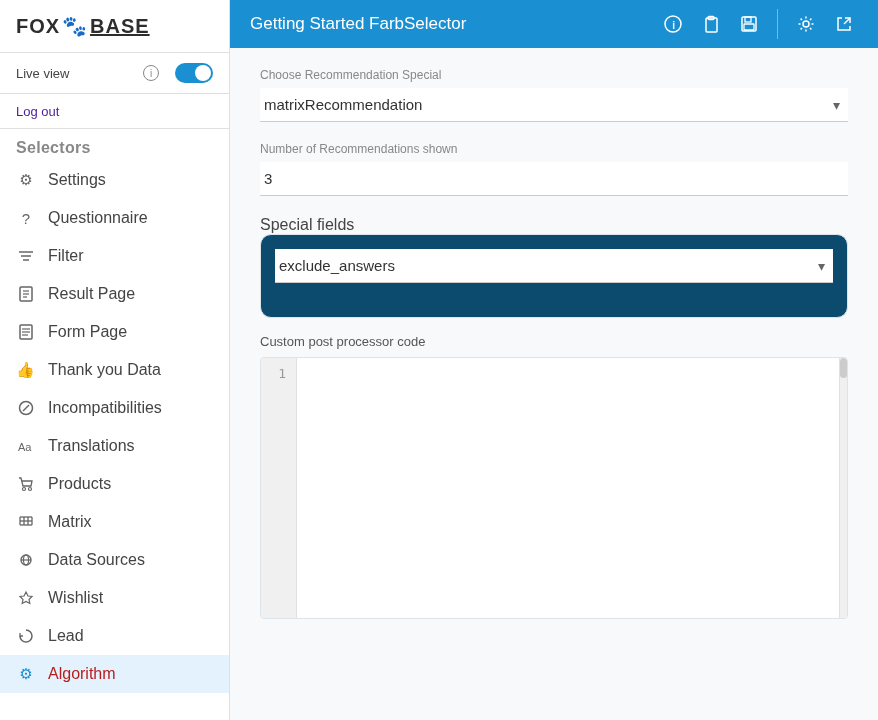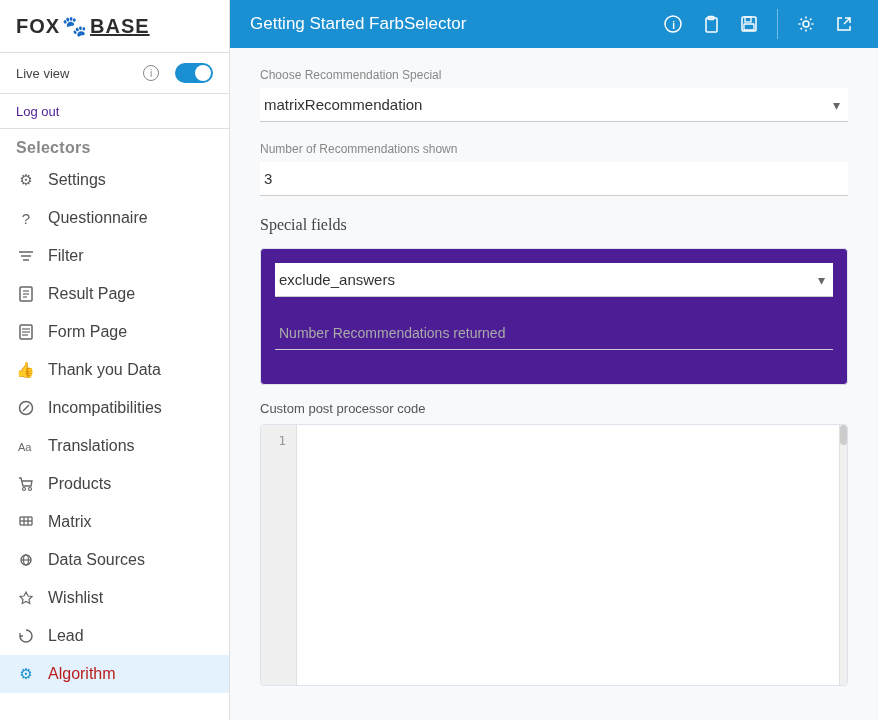--- a/index.html
+++ b/index.html
@@ -227,29 +227,27 @@
       top: 50%;
       transform: translateY(-50%);
       color: #666;
       pointer-events: none;
       font-size: 14px;
     }
 
     .section-title {
       font-size: 16px;
       color: #444;
-      margin-bottom: 14px;
       font-weight: 500;
-      font-family: Liberation Serif, serif;
     }
 
     .special-fields-box {
-      background: #4c1d95;
+      background: #0c4a6e;
       border: 1px solid #dde3ea;
-      border-radius: 4px;
+      border-radius: 11px;
       padding: 14px;
       margin-bottom: 16px;
     }
 
     .number-recs-input {
       width: 100%;
       background: transparent;
       border: none;
       border-bottom: 1px solid #ccc;
       padding: 8px 4px;
@@ -514,23 +512,20 @@
       <div class="field-group">
         <div class="field-select-wrapper">
           <select class="field-select">
             <option value="exclude_answers" selected="">exclude_answers</option>
             <option value="include_answers">include_answers</option>
           </select>
           <span class="field-select-arrow">▾</span>
         </div>
       </div>
 
-      <div class="field-group" style="margin-top:10px;">
-        <input class="number-recs-input" type="text" placeholder="Number Recommendations returned" style="">
-      </div>
     </div>
 
     <div class="code-section-label">Custom post processor code</div>
     <div class="code-editor">
       <div class="code-line-numbers">1</div>
       <div class="code-editor-inner" contenteditable="true" style=""></div>
       <div class="code-scrollbar">
         <div class="code-scrollbar-thumb"></div>
       </div>
     </div>

